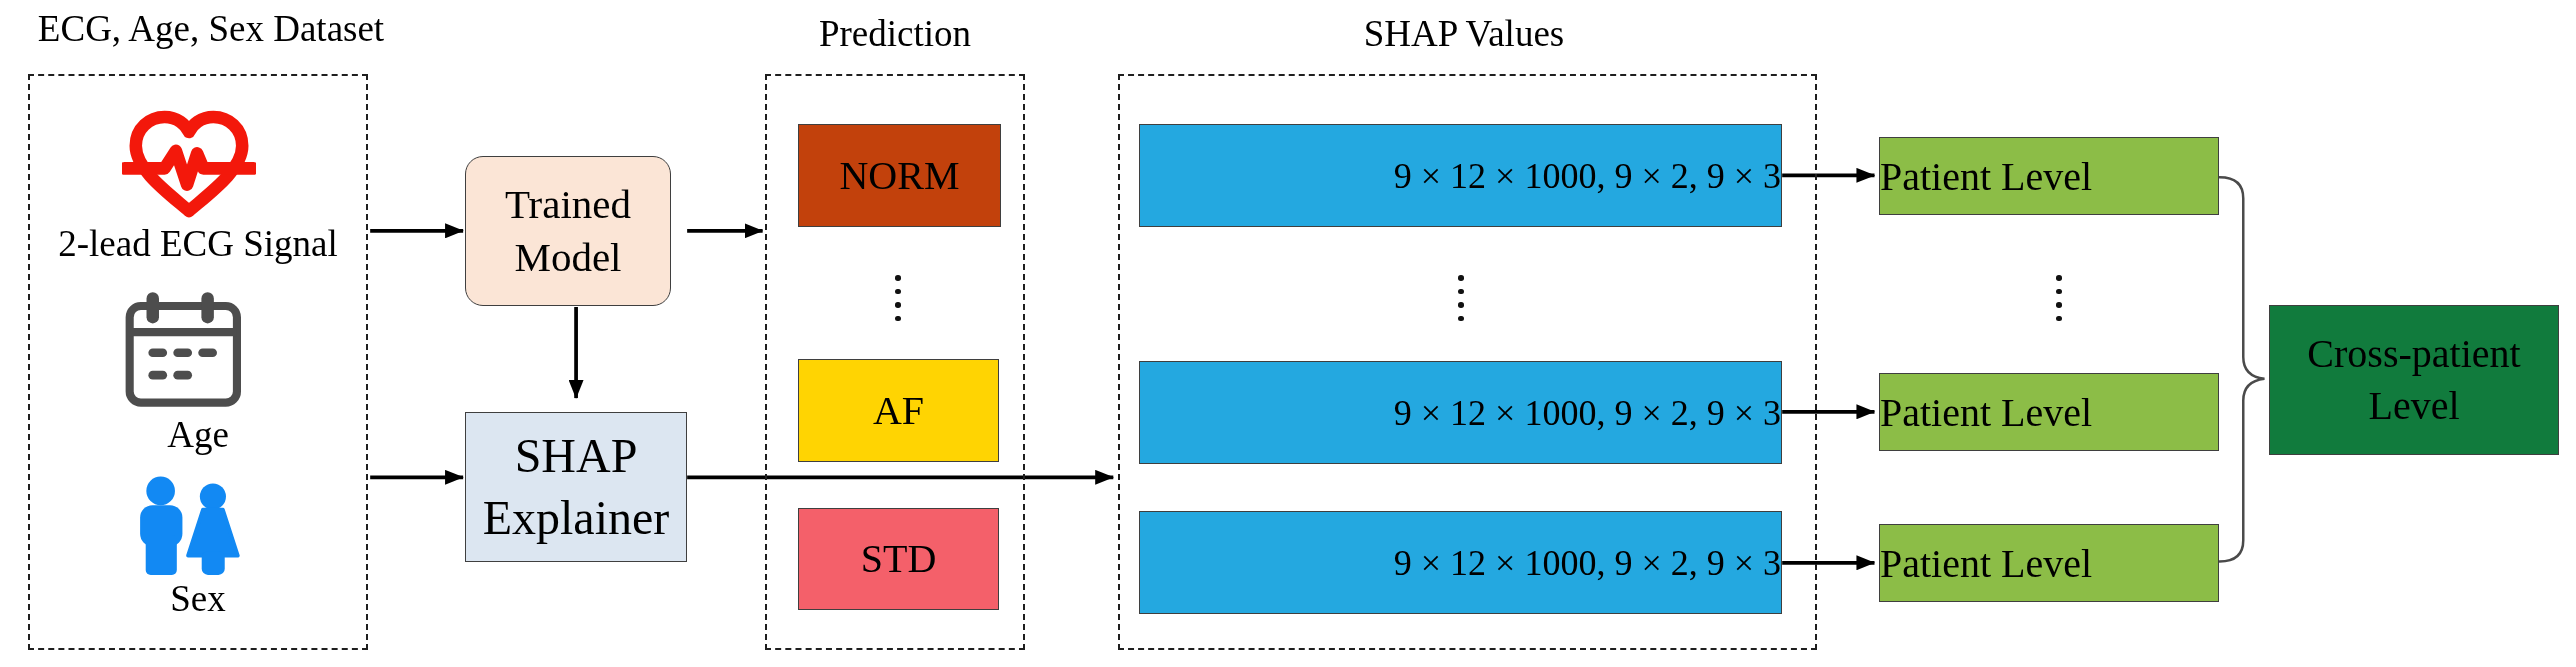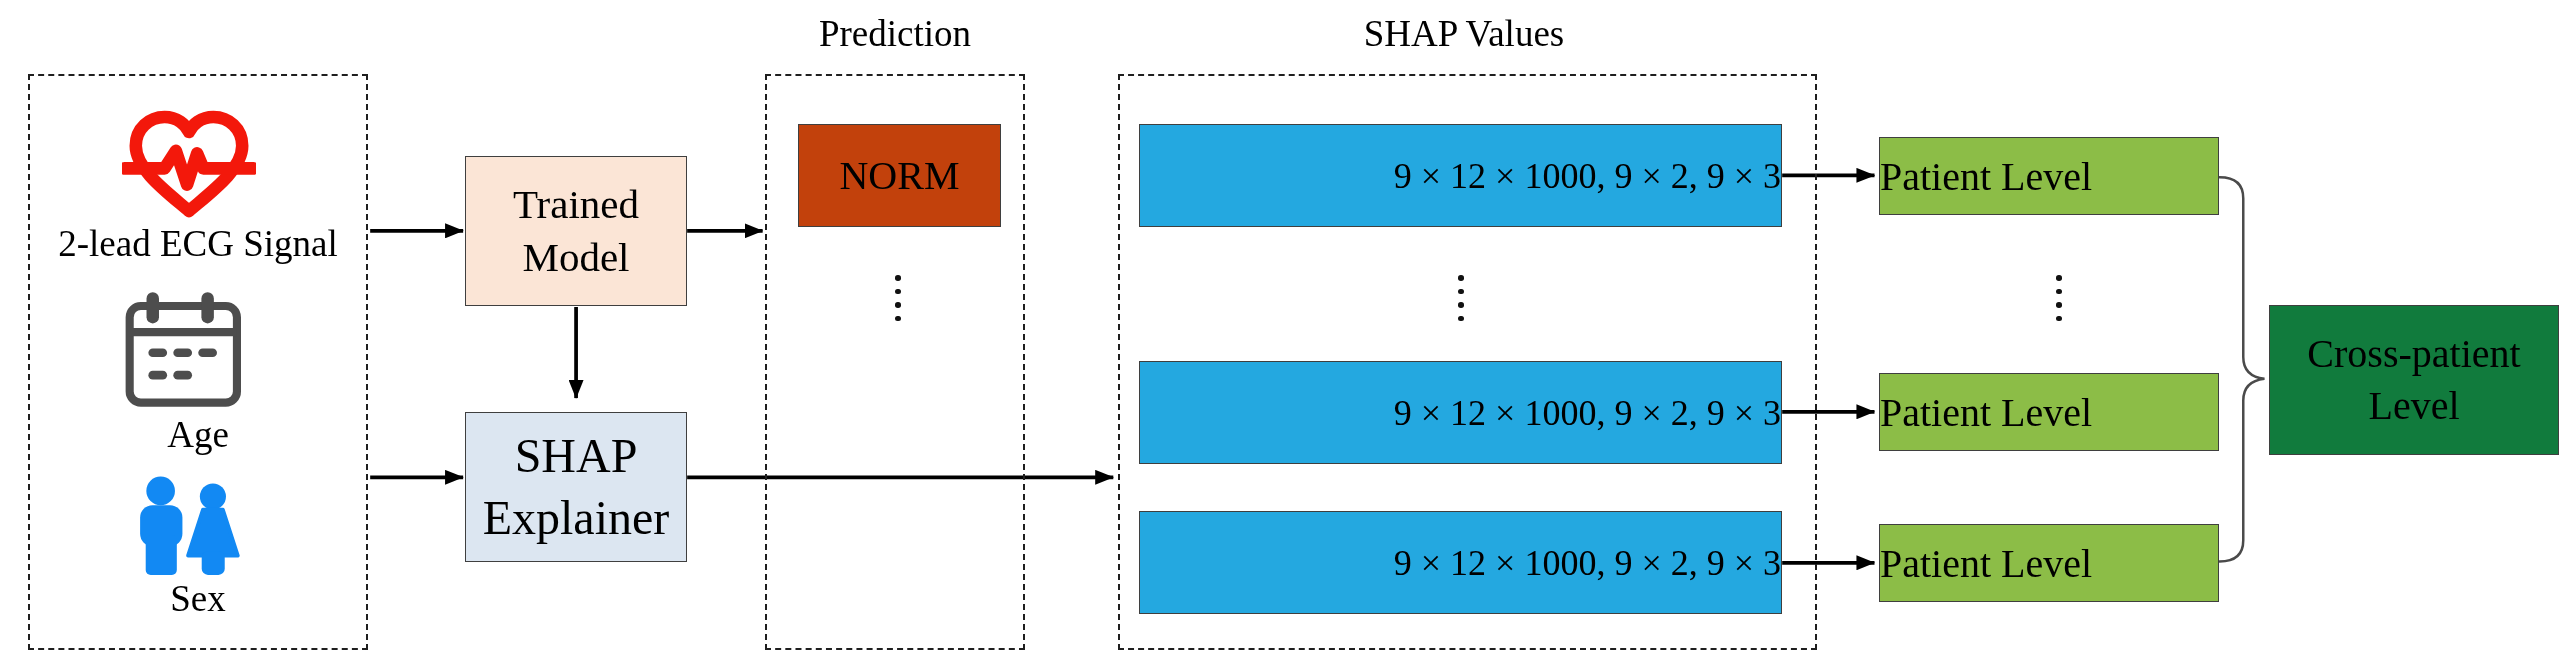--- a/index.html
+++ b/index.html
@@ -29,21 +29,21 @@
     display:flex;
     flex-direction:column;
     align-items:center;
     justify-content:center;
     border:1.9px solid #3f3f3f;
     box-sizing:border-box;
     text-align:center;
     line-height:1.3;
   }
   .node .ln{white-space:nowrap;}
-  .trained{left:465px;top:156px;width:222px;height:150px;background:#FBE5D6;font-size:41px;}
+  .trained{left:465px;top:156px;width:206px;height:150px;background:#FBE5D6;font-size:41px;border-radius:18px;}
   .explainer{left:465px;top:412px;width:222px;height:150px;background:#DCE6F1;font-size:48px;}
   .norm{left:798px;top:124px;width:203px;height:103px;background:#c2410c;font-size:40px;}
   .af{left:798px;top:359px;width:201px;height:103px;background:#FFD402;font-size:40px;}
   .std{left:798px;top:508px;width:201px;height:102px;background:#F4606A;font-size:40px;}
   .shapbox{position:absolute;left:1139px;width:643px;height:103px;background:#24A8E0;
     border:1.9px solid #3f3f3f;box-sizing:border-box;display:flex;align-items:center;justify-content:flex-end;
     font-size:36px;white-space:nowrap;}
   .shapbox.r1{top:124px;} .shapbox.r2{top:361px;} .shapbox.r3{top:511px;}
   .patient{position:absolute;left:1879px;width:340px;height:78px;background:#8CBD47;
     border:1.9px solid #3f3f3f;box-sizing:border-box;display:flex;align-items:center;justify-content:flex-start;
@@ -77,20 +77,21 @@
     <path d="M592 765 L741 765" stroke="#000" stroke-width="6" fill="none" marker-end="url(#ah)"></path>
     <path d="M1100 370 L1221 370" stroke="#000" stroke-width="6" fill="none" marker-end="url(#ah)"></path>
     <path d="M922 492 L922 638" stroke="#000" stroke-width="6" fill="none" marker-end="url(#ah)"></path>
     <path d="M1100 765 L1783 765" stroke="#000" stroke-width="6" fill="none" marker-end="url(#ah)"></path>
     <path d="M2855 281 L3003 281" stroke="#000" stroke-width="6" fill="none" marker-end="url(#ah)"></path>
     <path d="M2855 660 L3003 660" stroke="#000" stroke-width="6" fill="none" marker-end="url(#ah)"></path>
     <path d="M2855 902 L3003 902" stroke="#000" stroke-width="6" fill="none" marker-end="url(#ah)"></path>
     <path d="M3556 284 Q3594 284 3594 318 L3594 572 Q3594 603 3628 607 Q3594 611 3594 642 L3594 866 Q3594 900 3556 900" stroke="#4a4a4a" stroke-width="4" fill="none" stroke-linecap="round"></path>
   </svg>
 
+  <div class="section-title" style="left:211px;top:8.7px;">ECG, Age, Sex Dataset</div>
   <div class="section-title" style="left:895px;top:13.7px;">Prediction</div>
   <div class="section-title" style="left:1464px;top:13.7px;">SHAP Values</div>
 
   <div class="dashed-box" style="left:28px;top:74px;width:340px;height:576px;"></div>
   <div class="dashed-box" style="left:765px;top:74px;width:260px;height:576px;"></div>
   <div class="dashed-box" style="left:1118px;top:74px;width:699px;height:576px;"></div>
 
   <div class="icon-wrap" style="left:122px;top:107px;">
     <svg width="134" height="114" viewBox="0 0 214 182">
       <path d="M107 166 C 72 136, 22 100, 22 62 C 22 34, 44 16, 68 16 C 88 16, 102 28, 107 40 C 112 28, 126 16, 146 16 C 170 16, 192 34, 192 62 C 192 100, 142 136, 107 166 Z" fill="none" stroke="#F3180B" stroke-width="20" stroke-linejoin="round"></path>
@@ -137,20 +138,26 @@
 
   <div class="node norm">
     <div class="ln">NORM</div>
   </div>
   <div class="vdots" style="left:895px;top:275px;">
     <i></i>
       <i></i>
       <i></i>
       <i></i>
   </div>
+  <div class="node af">
+    <div class="ln">AF</div>
+  </div>
+  <div class="node std">
+    <div class="ln">STD</div>
+  </div>
 
   <div class="shapbox r1">
     <span>9 × 12 × 1000, 9 × 2, 9 × 3</span>
   </div>
   <div class="vdots" style="left:1458px;top:275px;">
     <i></i>
       <i></i>
       <i></i>
       <i></i>
   </div>

